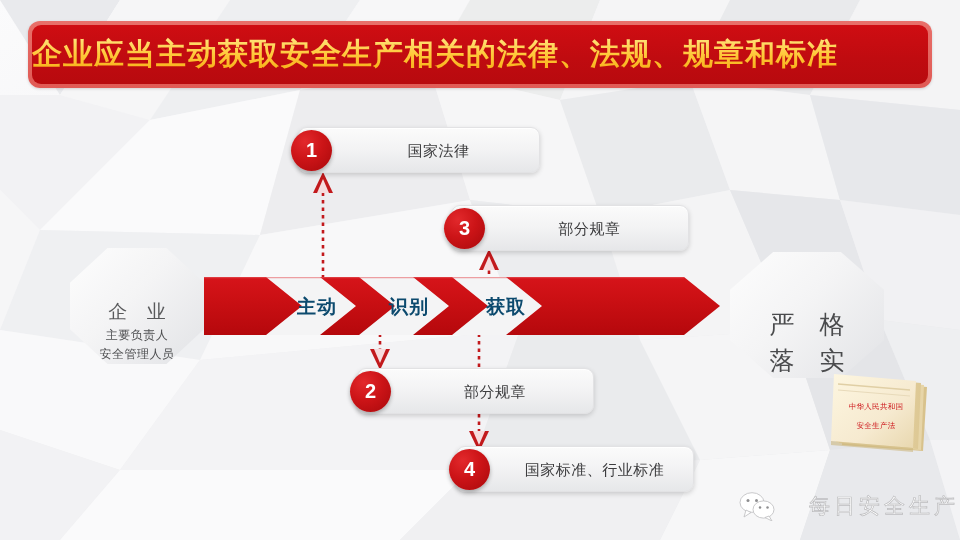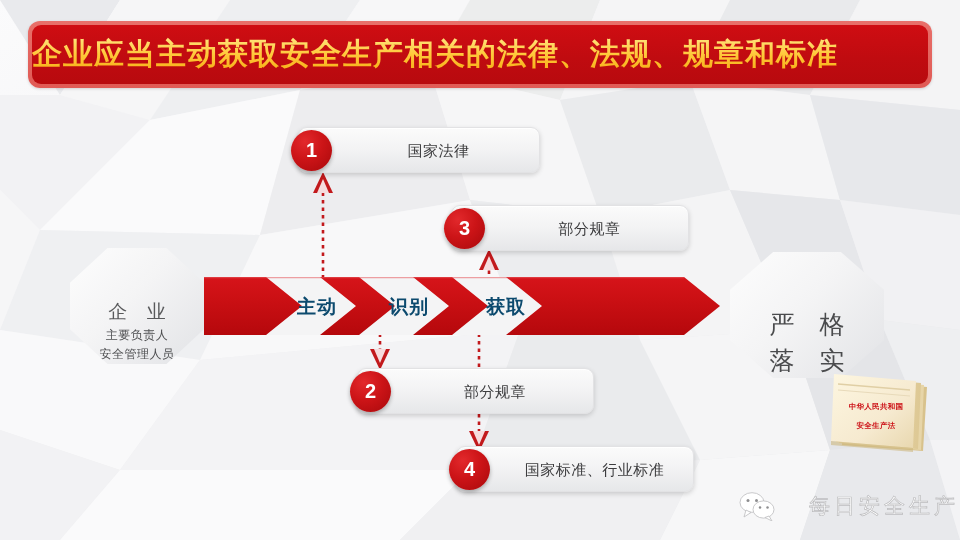--- a/index.html
+++ b/index.html
@@ -185,21 +185,21 @@
     width: 104px;
     height: 82px;
   }
   #law-book svg { display: block; }
   .book-line {
     position: absolute;
     left: 10px;
     width: 76px;
     text-align: center;
     font-size: 7.5px;
-    font-weight: bold;
+    font-weight: normal;
     color: #cc1016;
     letter-spacing: 0.3px;
   }
   #book-line-1 { top: 29px; }
   #book-line-2 { top: 48px; }
 
   
   #watermark {
     position: absolute;
     left: 738px;

